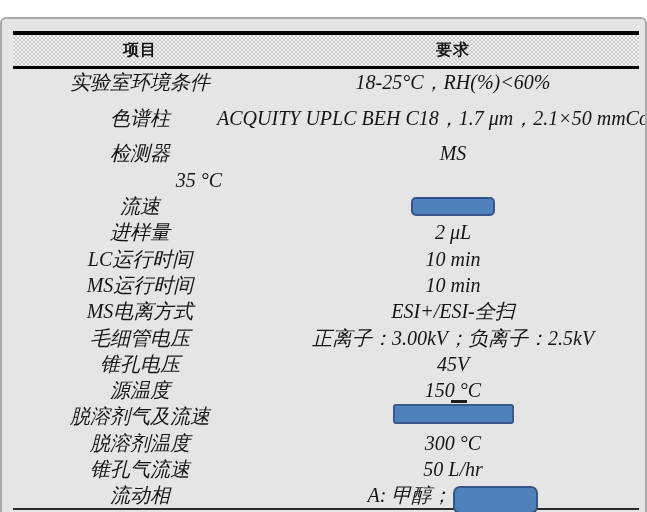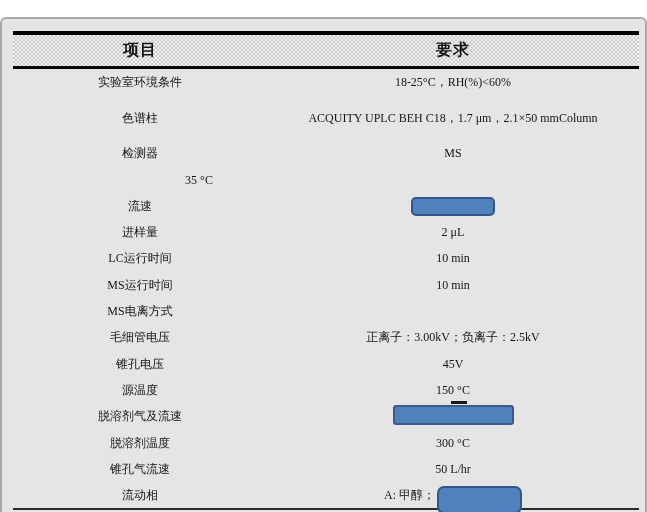--- a/index.html
+++ b/index.html
@@ -27,21 +27,21 @@
     display:flex;align-items:center;justify-content:center;
     font-weight:bold;font-size:16px;letter-spacing:1px;
   }
   .th-item{width:254px;}
   .th-req{width:372px;}
   .tbody{border-bottom:2px solid #2b2b2b;}
   .row{display:flex;height:26.3px;}
   .row.tall{height:45px;}
   .cell{
     display:flex;align-items:center;justify-content:center;
-    font-size:12px;line-height:1.2;white-space:nowrap;
+    font-size:20px;line-height:1.2;white-space:nowrap;font-style:italic;
   }
   .cell.item{width:254px;}
   .cell.value{width:372px;text-align:right;}
   .cell.value.multiline{flex-direction:row;justify-content:center;}
   .cell.value.multiline div{line-height:20px;}
   .redact{
     display:inline-block;
     background:#4f81bd;
     border:2px solid #36558b;
     border-radius:5px;
@@ -109,20 +109,21 @@
         <div class="cell value">10 min</div>
       </div>
 
       <div class="row">
         <div class="cell item">MS运行时间</div>
         <div class="cell value">10 min</div>
       </div>
 
       <div class="row">
         <div class="cell item">MS电离方式</div>
+        <div class="cell value">ESI+/ESI-全扫</div>
       </div>
 
       <div class="row">
         <div class="cell item">毛细管电压</div>
         <div class="cell value">正离子：3.00kV；负离子：2.5kV</div>
       </div>
 
       <div class="row">
         <div class="cell item">锥孔电压</div>
         <div class="cell value">45V</div>

